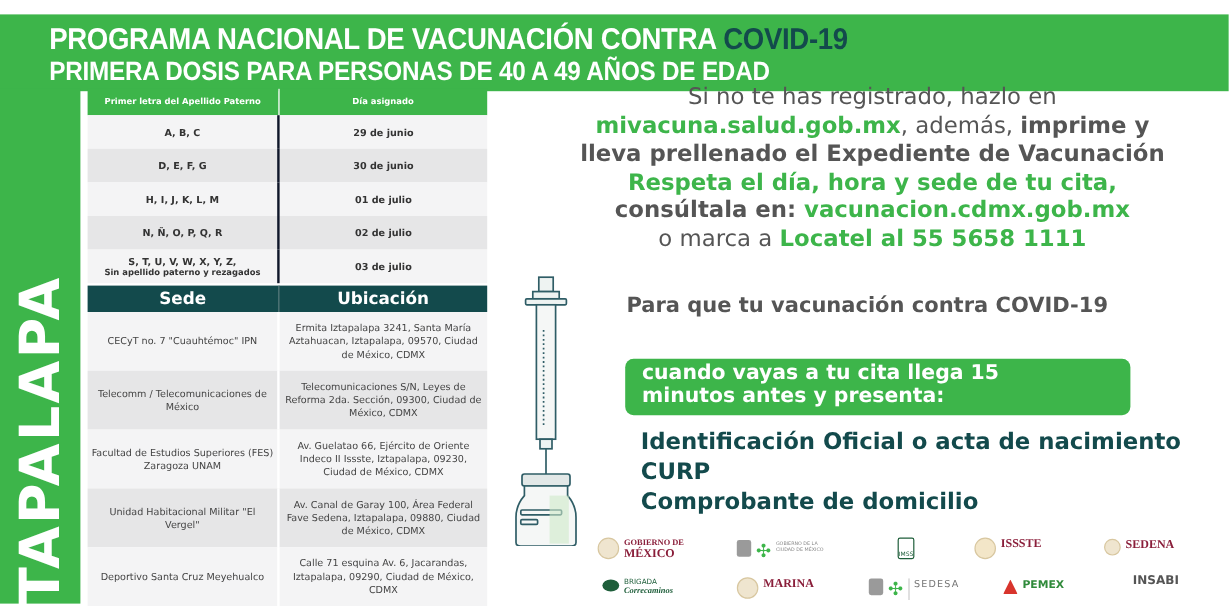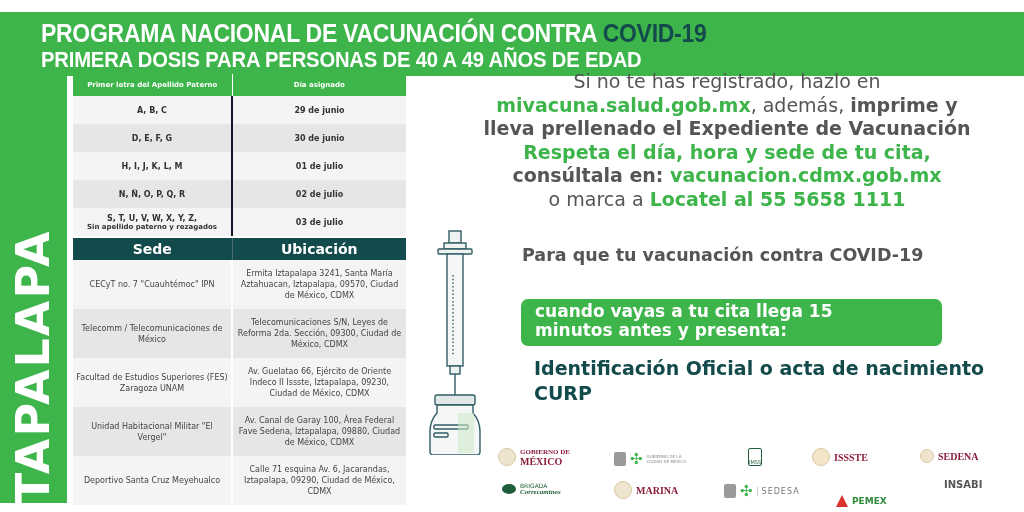--- a/index.html
+++ b/index.html
@@ -52,21 +52,21 @@
   .pill span { display: block; color: #ffffff; font-size: 17px; font-weight: bold; line-height: 19px; white-space: nowrap; }
 
   .reqs { position: absolute; left: 534px; top: 356px; }
   .reqs .req { color: #134a4c; font-weight: bold; font-size: 19px; line-height: 25px; white-space: nowrap; }
 
   
   .syringe { position: absolute; left: 420px; top: 225px; width: 80px; height: 230px; }
 
   
   .logos { position: absolute; left: 490px; top: 440px; width: 534px; height: 72px; }
-  .logo { position: absolute; display: flex; align-items: center; gap: 4px; white-space: nowrap; }
+  .logo { position: absolute; display: flex; gap: 4px; white-space: nowrap; }
   .seal { width: 18px; height: 18px; border-radius: 50%; background: #efe5cf; border: 1px solid #d8c7a0; }
   .gm-text { font-family: "Liberation Serif", serif; color: #8a1e3a; font-weight: bold; line-height: 9px; }
   .gm-text .a { font-size: 7px; display: block; }
   .gm-text .b { font-size: 10px; display: block; }
   .cdmx-shield { width: 12px; height: 14px; background: #9a9a9a; border-radius: 2px; }
   .cdmx-mark { color: #3db54a; font-weight: bold; font-size: 15px; }
   .tiny { font-size: 4px; color: #888888; line-height: 5px; }
   .sedesa { font-size: 8px; color: #777777; letter-spacing: 1px; border-left: 1px solid #cccccc; padding-left: 4px; }
   .imss { width: 14px; height: 18px; border: 1.5px solid #1e5e3a; border-radius: 2px; font-size: 5px; color: #1e5e3a; text-align: center; line-height: 26px; }
   .issste { font-family: "Liberation Serif", serif; color: #8a1e3a; font-weight: bold; font-size: 10px; }
@@ -195,20 +195,21 @@
 </div>
 
 <div class="pill">
   <span>cuando vayas a tu cita llega 15</span>
   <span>minutos antes y presenta:</span>
 </div>
 
 <div class="reqs">
   <div class="req">Identificación Oficial o acta de nacimiento</div>
   <div class="req">CURP</div>
+  <div class="req">Comprobante de domicilio</div>
 </div>
 
 <div class="logos">
 
   <div class="logo" style="left:8px; top:8px;">
     <div class="seal"></div>
     <div class="gm-text">
       <span class="a">GOBIERNO DE</span>
       <span class="b">MÉXICO</span>
     </div>
@@ -239,20 +240,20 @@
   </div>
   <div class="logo" style="left:124px; top:41px;">
     <div class="seal"></div>
     <span class="marina">MARINA</span>
   </div>
   <div class="logo" style="left:234px; top:42px;">
     <div class="cdmx-shield"></div>
     <span class="cdmx-mark">✣</span>
     <span class="sedesa">SEDESA</span>
   </div>
-  <div class="logo" style="left:346px; top:43px;margin-top:12px;">
+  <div class="logo" style="left:346px; top:43px;">
     <div class="pemex-mark"></div>
     <span class="pemex">PEMEX</span>
   </div>
   <div class="logo" style="left:454px; top:40px;">
     <span class="insabi">INSABI</span>
   </div>
 </div>
 
 </body></html>

